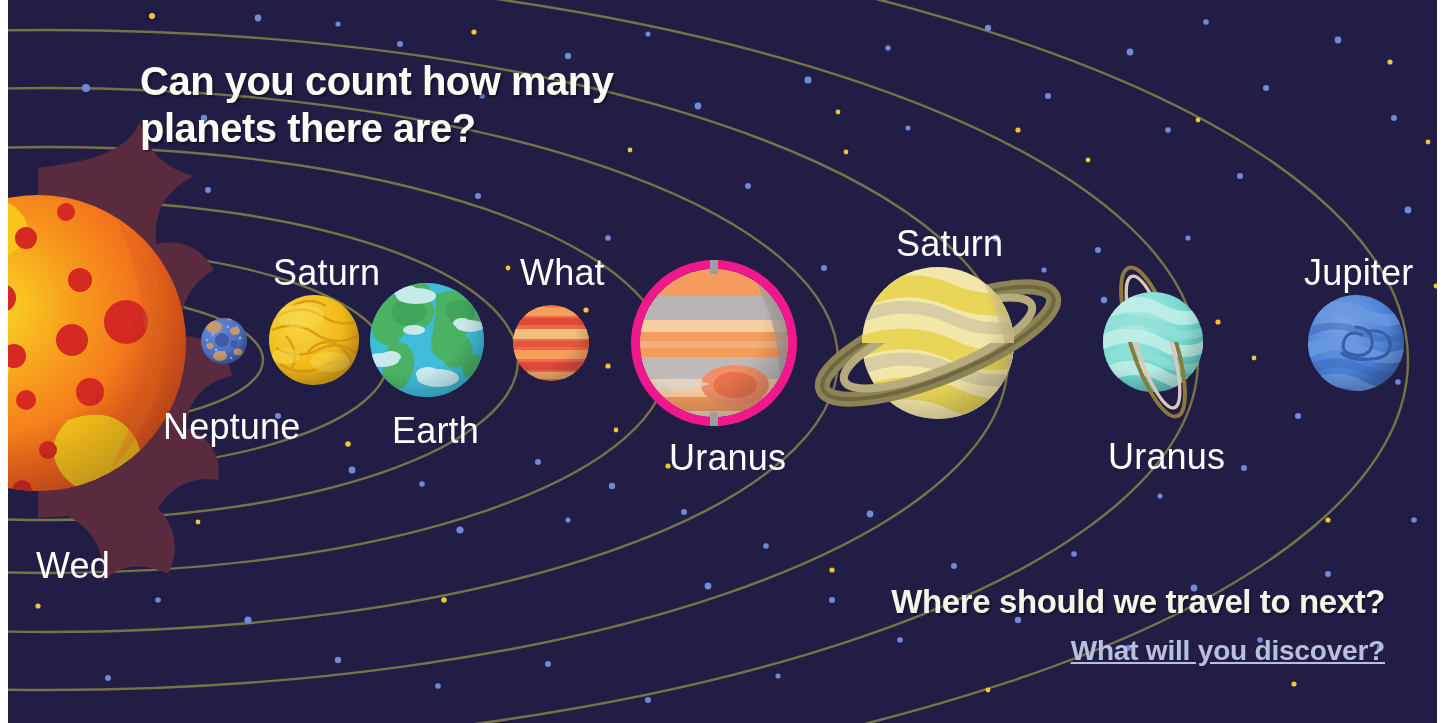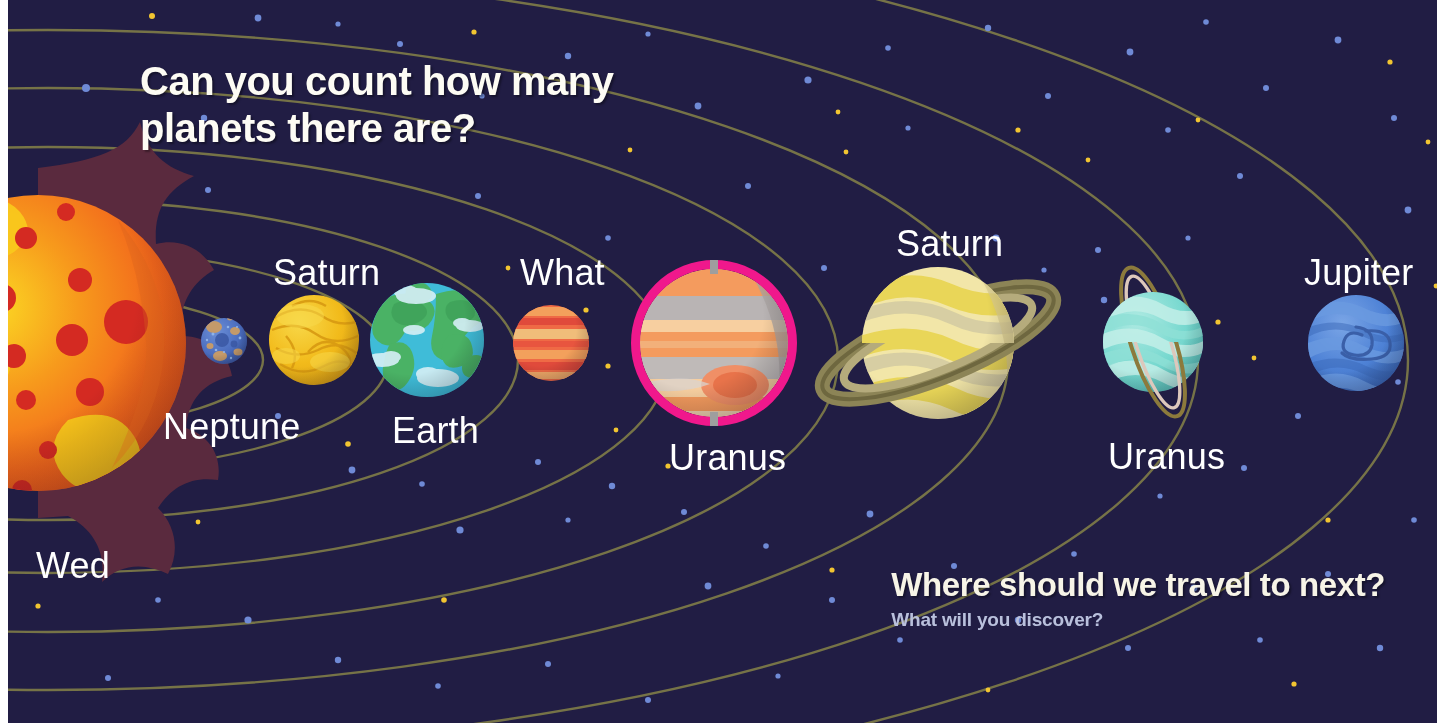--- a/index.html
+++ b/index.html
@@ -55,39 +55,40 @@
     font-size: 40px;
     font-weight: bold;
     line-height: 1.17;
     letter-spacing: -0.5px;
     z-index: 40;
     text-shadow: 2px 2px 2px rgba(0,0,0,.35);
   }
   .footline {
     position: absolute;
     right: 52px;
-    top: 565px;
-    text-align: left;
+    top: 582px;
+    text-align: right;
     z-index: 40;
   }
   .footline .big {
     color: #f7f4e7;
     font-size: 33px;
     font-weight: bold;
     letter-spacing: -0.4px;
     text-shadow: 2px 2px 2px rgba(0,0,0,.35);
     line-height: 1.2;
   }
   .footline .small {
     color: #b9c0dc;
-    font-size: 19px;
+    font-size: 28px;
     font-weight: bold;
     letter-spacing: -0.2px;
-    margin-top: 4px;
+    margin-top: 12px;
     line-height: 1.2;
+    text-decoration: underline;
   }
   .plabel {
     position: absolute;
     color: #ffffff;
     font-size: 36px;
     font-weight: 300;
     white-space: nowrap;
     z-index: 42;
     letter-spacing: 0.2px;
   }

